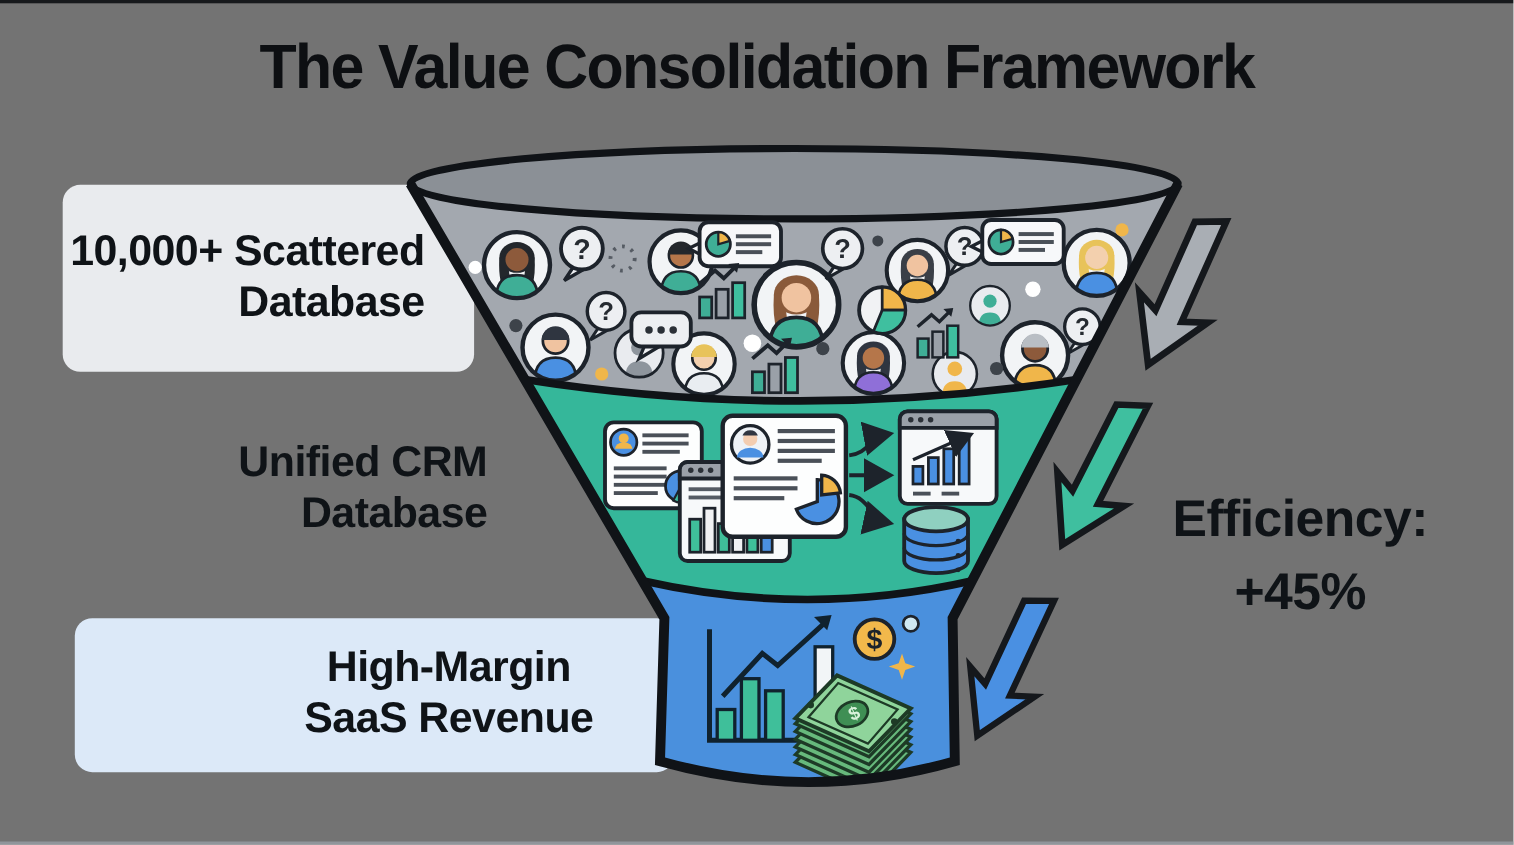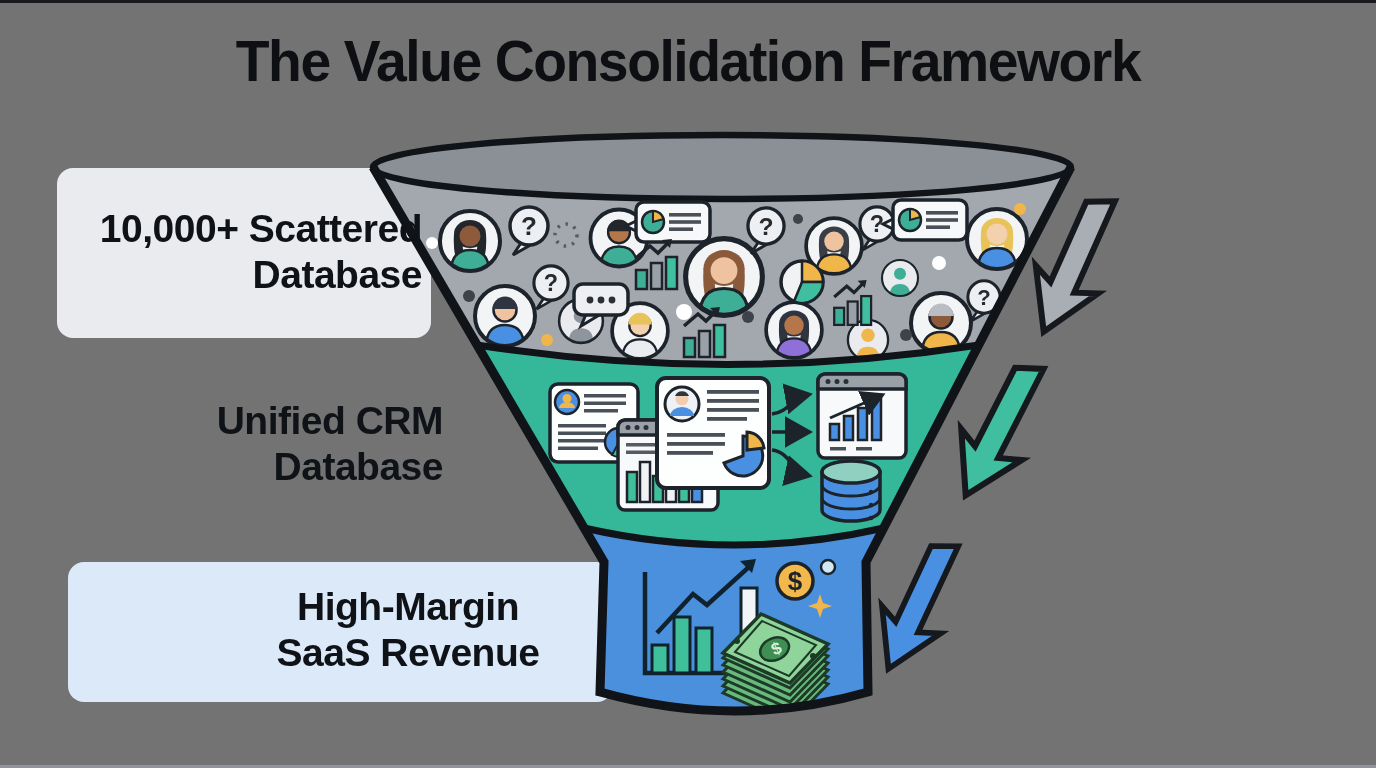--- a/index.html
+++ b/index.html
@@ -5,21 +5,21 @@
   html,body{margin:0;padding:0;background:#ffffff;}
   #stage{position:relative;width:1376px;height:768px;overflow:hidden;background:#737373;
          font-family:"Liberation Sans", sans-serif;}
   .edge-top{position:absolute;left:0;top:0;width:100%;height:3px;background:#17191c;}
   .edge-bottom{position:absolute;left:0;bottom:0;width:100%;height:3px;background:#90959b;}
   .title{position:absolute;left:0;right:0;top:28px;text-align:center;
          font-size:57px;font-weight:800;color:#0d0f12;letter-spacing:-1.5px;
          transform:scaleX(.97);}
   .stage-label{position:absolute;font-weight:800;color:#0f1317;font-size:39px;
                line-height:1.17;letter-spacing:-0.5px;}
-  .lbl-1{left:60px;top:206px;width:326px;text-align:right;margin-left:36px;}
+  .lbl-1{left:60px;top:206px;width:326px;text-align:right;}
   .lbl-2{left:150px;top:398px;width:293px;text-align:right;}
   .lbl-3{left:276px;top:584px;width:264px;text-align:center;}
   .metric{position:absolute;left:1037px;top:438px;width:290px;text-align:center;
           font-weight:800;color:#0f1317;font-size:47px;line-height:1.42;letter-spacing:-0.5px;}
   svg{position:absolute;left:0;top:0;}
   text{font-family:"Liberation Sans", sans-serif;}
 </style>
 </head>
 <body>
 
@@ -281,13 +281,17 @@
   </div>
   <div class="stage-label lbl-3">
     <span>High-Margin</span><br>
     <span>SaaS Revenue</span>
   </div>
   <div class="stage-label lbl-2">
     <span>Unified CRM</span><br>
     <span>Database</span>
   </div>
 
+  <div class="metric">
+    <span>Efficiency:</span><br>
+    <span>+45%</span>
+  </div>
 </div>
 
 </body></html>

